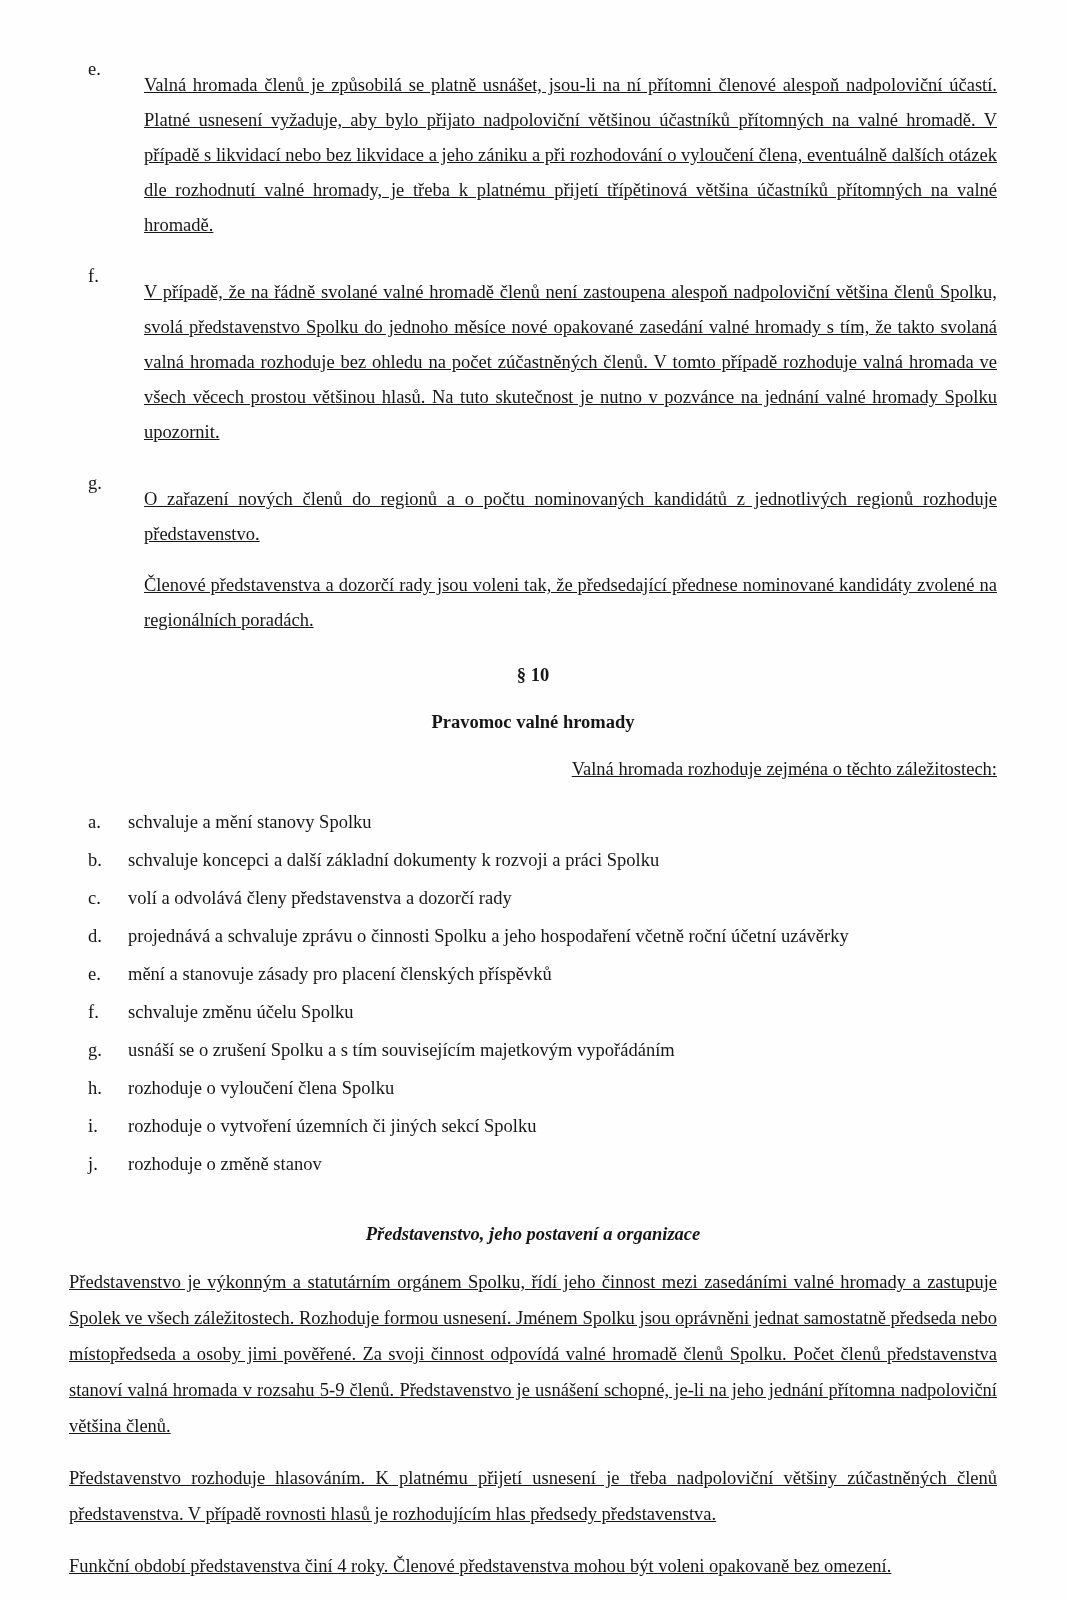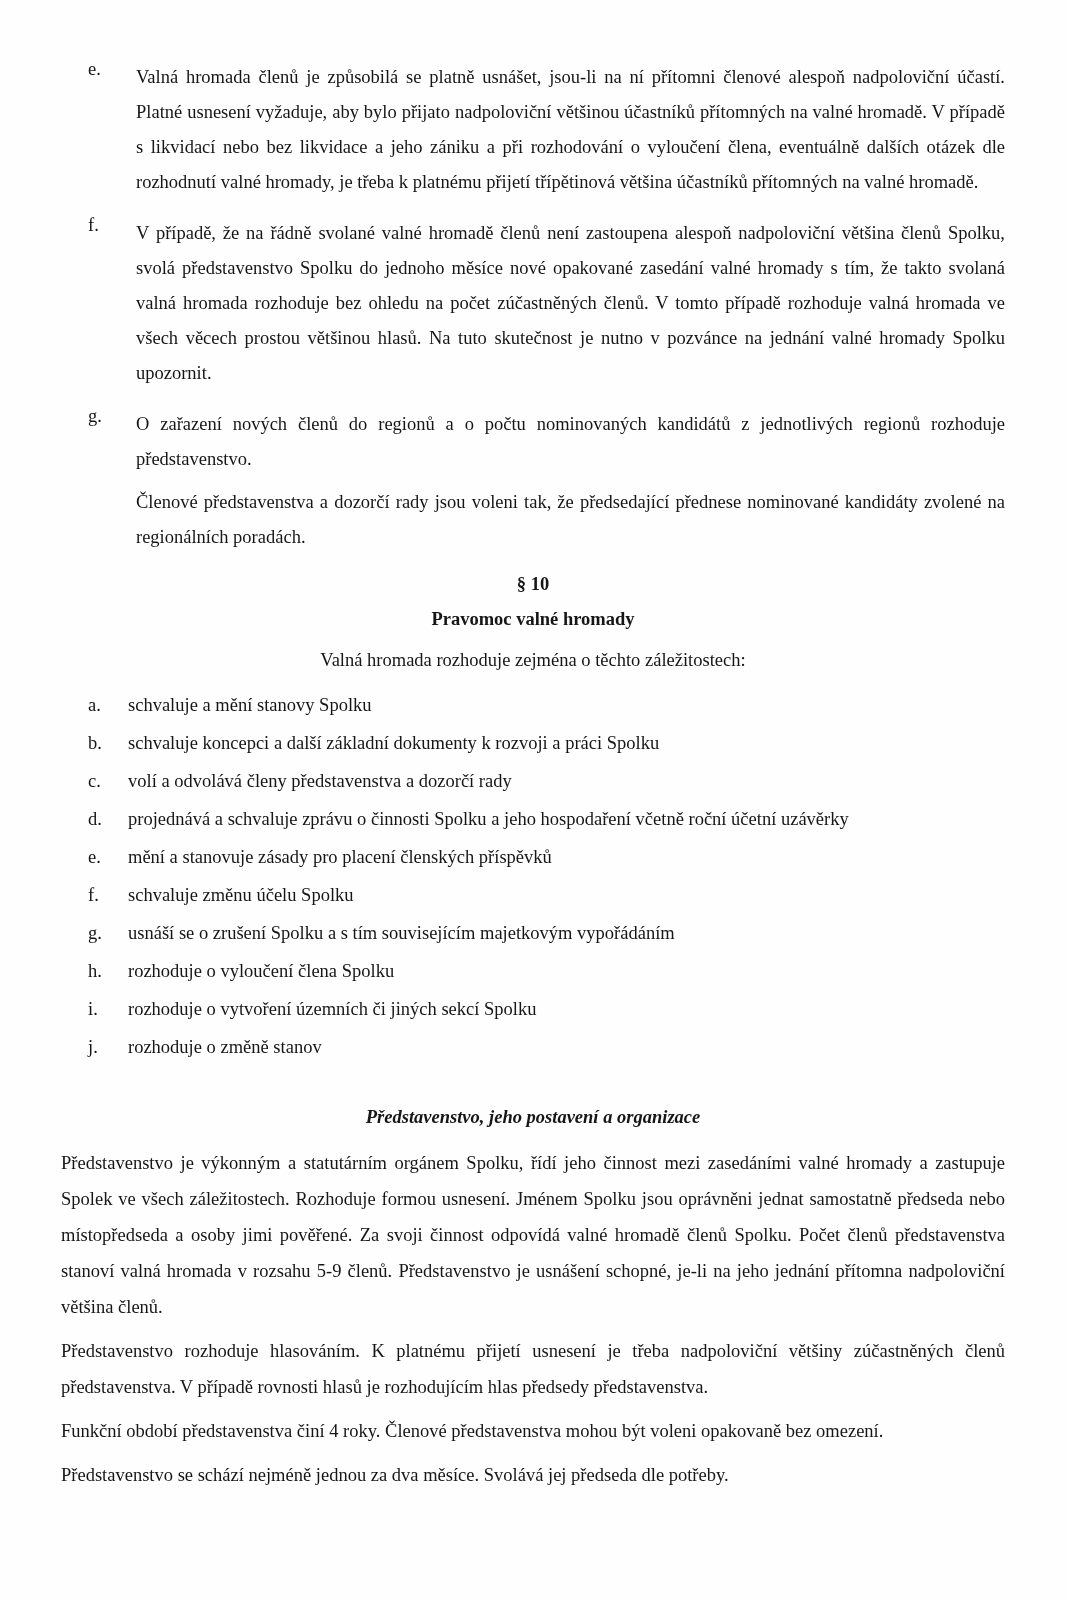--- a/index.html
+++ b/index.html
@@ -12,21 +12,21 @@
     width: 1067px;
     height: 1600px;
     box-sizing: border-box;
     background: #fefefe;
     color: #161616;
     font-family: "Liberation Serif", "DejaVu Serif", serif;
     font-size: 18.5px;
     padding: 52px 54px 0 53px;
     overflow: hidden;
   }
-  p { margin: 8px; }
+  p { margin: 16px; text-decoration: underline; }
 
   
   .clause-list { line-height: 35px; }
   .clause-item { display: flex; align-items: flex-start; }
   .clause-marker {
     flex: 0 0 40px;
     margin-left: 35px;
     text-align: left;
   }
   .clause-body { flex: 1 1 auto; min-width: 0; }
@@ -34,30 +34,30 @@
 
   
   .sec10-number {
     margin: 4px 0 0 0;
     font-weight: bold;
     text-align: center;
     line-height: 35px;
     font-size: 18.5px;
   }
   .sec10-title {
-    margin: 0;
+    margin: 12px;
     font-weight: bold;
     text-align: center;
     line-height: 35px;
     font-size: 18.5px;
   }
   .sec10-intro {
     margin-top: 6px;
     line-height: 35px;
-    text-align: center;
+    text-align: right;
   }
   .abc-list { line-height: 38px; }
   .abc-item { display: flex; align-items: flex-start; }
   .abc-marker { flex: 0 0 40px; margin-left: 35px; }
   .abc-text { flex: 1 1 auto; }
 
   
   .sec11-head { margin-top: 38px; }
   .sec11-number {
     margin: 0;

